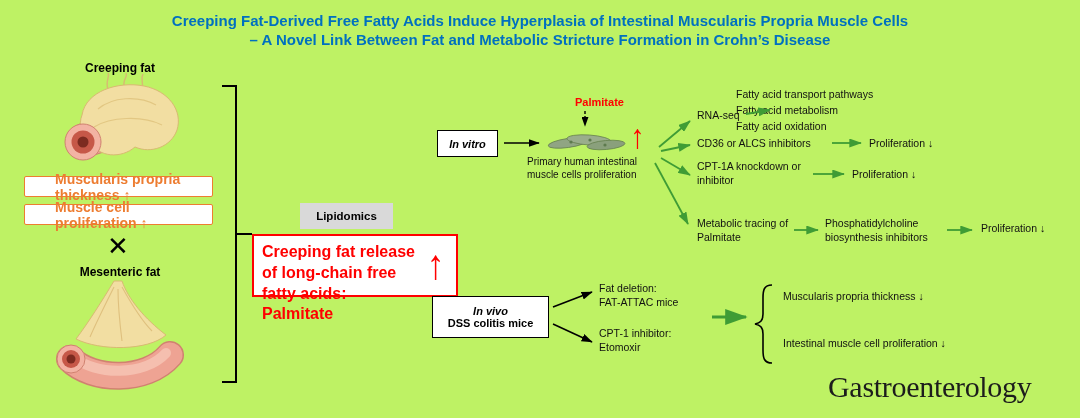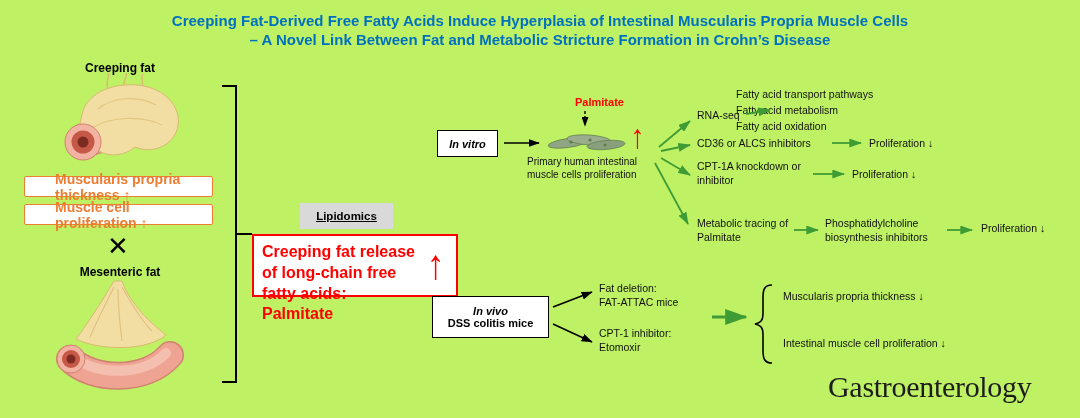--- a/index.html
+++ b/index.html
@@ -18,21 +18,21 @@
   .title{width:100%;text-align:center;color:var(--title-blue);font-weight:bold;font-size:15px;line-height:1.28;}
   .fatlabel{font-weight:bold;font-size:12px;text-align:center;color:#000;}
   .finding-box{
     width:189px;height:21px;border:1.5px solid var(--accent-orange);border-radius:2px;
     display:flex;align-items:center;justify-content:center;box-sizing:border-box;
     color:var(--accent-orange);font-weight:bold;font-size:14px;background:#fff;padding-left:30px;
   }
   .cross{font-size:26px;font-weight:bold;color:#000;width:44px;text-align:center;}
   .methodbox{
     width:93px;height:26px;background:var(--lipidomics-gray);display:flex;align-items:center;justify-content:center;
-    font-weight:bold;font-size:11.5px;color:#000;text-decoration:underline;
+    font-weight:bold;font-size:11.5px;color:#000;
   }
   .redbox{width:206px;height:63px;border:2px solid var(--alert-red);box-sizing:border-box;background:#fff;}
   .redbox-text{position:absolute;left:8px;top:6px;width:158px;color:var(--alert-red);font-weight:bold;font-size:16px;line-height:1.3;}
   .big-up{color:var(--alert-red);font-weight:bold;line-height:1;transform:scaleX(.85);}
   .stagebox{border:1.5px solid #000;box-sizing:border-box;display:flex;flex-direction:column;align-items:center;justify-content:center;background:#fff;}
   .stage-italic{font-weight:bold;font-style:italic;font-size:11px;color:#000;}
   .stage-bold{font-weight:bold;font-size:11px;color:#000;}
   .lbl{font-size:10.5px;color:#111;line-height:1.3;}
   .red-bold{color:var(--alert-red);font-weight:bold;font-size:11px;}
   .preline{white-space:pre-line;}

